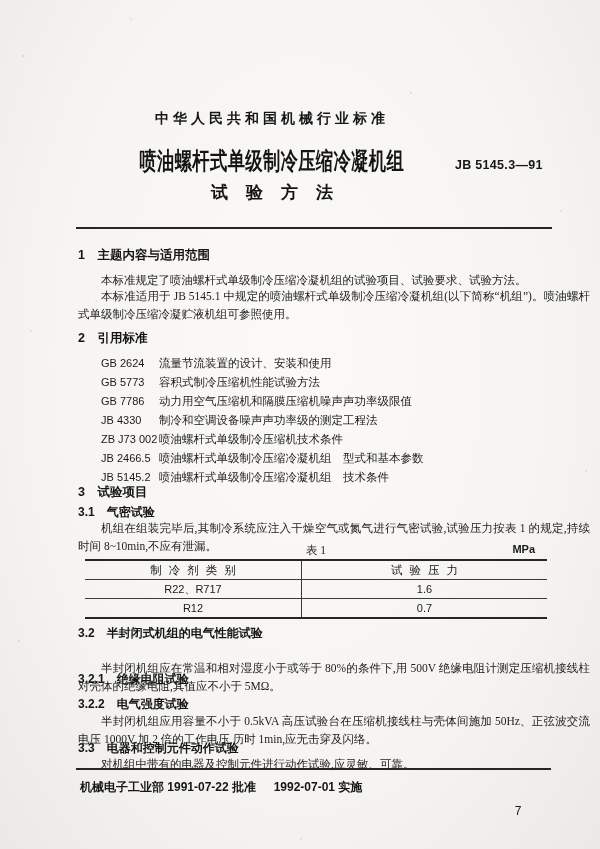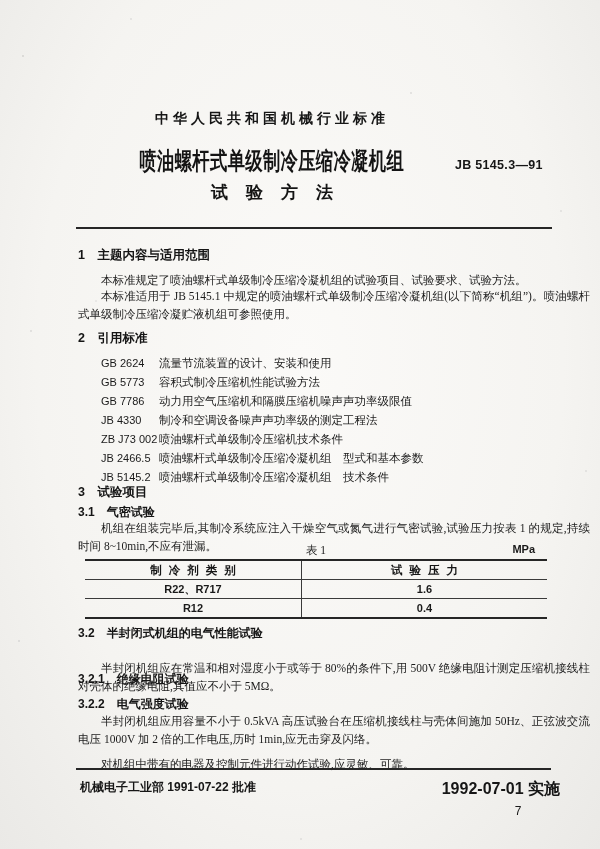--- a/index.html
+++ b/index.html
@@ -157,21 +157,20 @@
     font-weight: bold;
     font-size: 11px;
     color: #1a1a1a;
     margin-left: 16px;
   }
 
   .tbl {
     top: 559px; left: 85px; width: 462px;
     border-top: 2px solid #262626;
     border-bottom: 2px solid #262626;
-    font-weight: bold;
   }
   .tbl-row {
     display: flex;
     height: 18px;
     line-height: 18px;
   }
   .tbl-row + .tbl-row { border-top: 1px solid #3a3a3a; }
   .cell-l {
     width: 217px; flex: 0 0 217px;
     border-right: 1px solid #3a3a3a;
@@ -195,24 +194,24 @@
   .f-left {
     top: 779px; left: 80px;
     font-family: "Liberation Sans", sans-serif;
     font-weight: bold;
     font-size: 12px;
     color: #161616;
     white-space: nowrap;
   }
   .f-right {
     top: 779px; left: 76px; width: 484px;
-    text-align: right;
-    font-family: "Liberation Sans", sans-serif;
-    font-weight: bold;
-    font-size: 16px;
+    text-align: center;
+    font-family: "Liberation Sans", sans-serif;
+    font-weight: bold;
+    font-size: 12px;
     color: #161616;
     white-space: nowrap;
   }
   .pg-num {
     top: 804px; left: 508px; width: 20px;
     text-align: center;
     font-family: "Liberation Sans", sans-serif;
     font-size: 12px;
     color: #1a1a1a;
   }
@@ -279,28 +278,29 @@
     <div class="tbl-row">
       <div class="cell-l tbl-head">制冷剂类别</div>
       <div class="cell-r tbl-head">试验压力</div>
     </div>
     <div class="tbl-row">
       <div class="cell-l tbl-val">R22、R717</div>
       <div class="cell-r tbl-val">1.6</div>
     </div>
     <div class="tbl-row">
       <div class="cell-l tbl-val">R12</div>
-      <div class="cell-r tbl-val">0.4</div>
+      <div class="cell-r tbl-val">0.7</div>
     </div>
   </div>
 
   <div class="abs h3 s32-h">3.2　半封闭式机组的电气性能试验</div>
   <div class="abs h3 s321-h">3.2.1　绝缘电阻试验</div>
   <div class="abs para indent s321-p">半封闭机组应在常温和相对湿度小于或等于 80%的条件下,用 500V 绝缘电阻计测定压缩机接线柱对壳体的绝缘电阻,其值应不小于 5MΩ。</div>
   <div class="abs h3 s322-h">3.2.2　电气强度试验</div>
   <div class="abs para indent s322-p">半封闭机组应用容量不小于 0.5kVA 高压试验台在压缩机接线柱与壳体间施加 50Hz、正弦波交流电压 1000V 加 2 倍的工作电压,历时 1min,应无击穿及闪络。</div>
+  <div class="abs h3 s33-h">3.3　电器和控制元件动作试验</div>
   <div class="abs para indent s33-p">对机组中带有的电器及控制元件进行动作试验,应灵敏、可靠。</div>
 
   <div class="abs f-rule"></div>
   <div class="abs f-left">机械电子工业部 1991-07-22 批准</div>
   <div class="abs f-right">1992-07-01 实施</div>
   <div class="abs pg-num">7</div>
 </div>
 
 </body></html>

